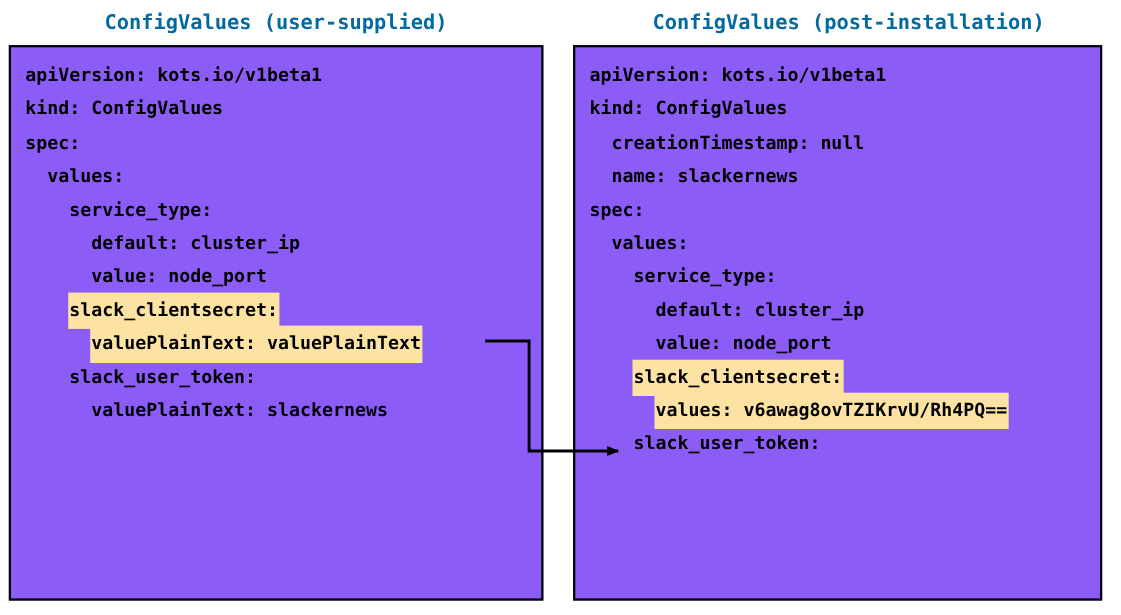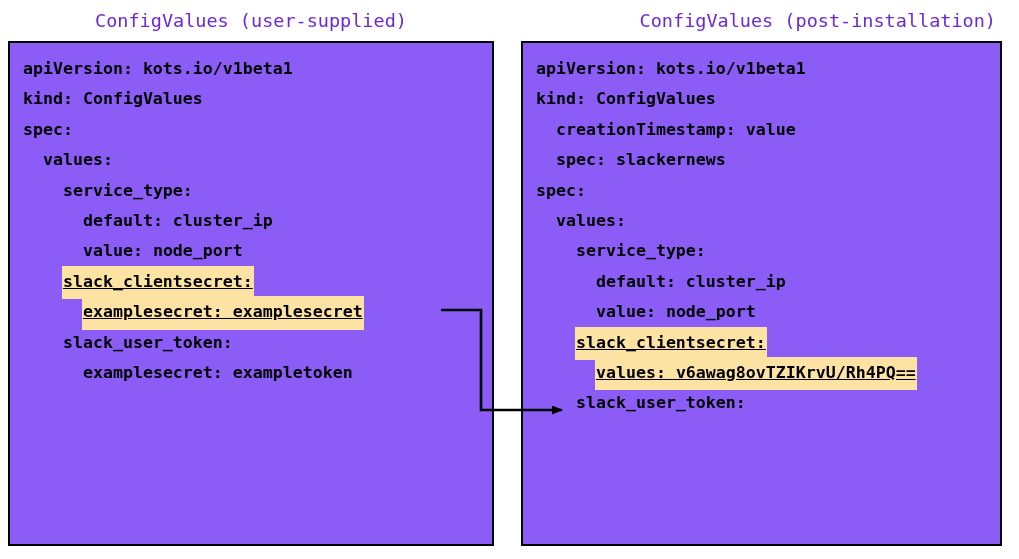--- a/index.html
+++ b/index.html
@@ -19,31 +19,31 @@
     position: absolute;
     left: 0; top: 0;
     width: 1019px;
     height: 559px;
   }
 
   
   .panel-title {
     position: absolute;
     font-family: "DejaVu Sans Mono", "Liberation Mono", monospace;
-    font-weight: normal;
+    font-weight: bold;
     font-size: 18.5px;
     letter-spacing: 0px;
-    color: #6d28d9;
+    color: #0369a1;
     white-space: nowrap;
     text-align: center;
     top: 9px;
     line-height: 24px;
   }
   #title-left  { left: 8px;   width: 486px; }
-  #title-right { left: 515px; width: 481px; text-align: right; }
+  #title-right { left: 531px; width: 481px; }
 
   
   .panel-box {
     position: absolute;
     top: 41px;
     height: 505px;
     background: #8b5cf6;
     border: 2px solid #000000;
     box-sizing: border-box;
     overflow: hidden;
@@ -69,21 +69,20 @@
     padding-left: 12px;
     box-sizing: border-box;
   }
   .code-line > .seg {
     display: inline-block;
     white-space: pre;
     padding: 1px 1px 2px 1px;
   }
   .code-line.hl > .seg {
     background: #fce2a3;
-    text-decoration: underline;
   }
 
   
   #connector {
     position: absolute;
     left: 0; top: 0;
     width: 1019px;
     height: 559px;
     pointer-events: none;
   }
@@ -98,34 +97,34 @@
   <div class="panel-box" id="box-left">
     <div class="code-body" id="code-left">
         <div class="code-line"><span class="seg">apiVersion: kots.io/v1beta1</span></div>
         <div class="code-line"><span class="seg">kind: ConfigValues</span></div>
         <div class="code-line"><span class="seg">spec:</span></div>
         <div class="code-line"><span style="white-space: pre;">  </span><span class="seg">values:</span></div>
         <div class="code-line"><span style="white-space: pre;">    </span><span class="seg">service_type:</span></div>
         <div class="code-line"><span style="white-space: pre;">      </span><span class="seg">default: cluster_ip</span></div>
         <div class="code-line"><span style="white-space: pre;">      </span><span class="seg">value: node_port</span></div>
         <div class="code-line hl"><span style="white-space: pre;">    </span><span class="seg">slack_clientsecret:</span></div>
-        <div class="code-line hl"><span style="white-space: pre;">      </span><span class="seg">examplesecret: examplesecret</span></div>
+        <div class="code-line hl"><span style="white-space: pre;">      </span><span class="seg">valuePlainText: valuePlainText</span></div>
         <div class="code-line"><span style="white-space: pre;">    </span><span class="seg">slack_user_token:</span></div>
-        <div class="code-line"><span style="white-space: pre;">      </span><span class="seg">examplesecret: exampletoken</span></div>
+        <div class="code-line"><span style="white-space: pre;">      </span><span class="seg">valuePlainText: slackernews</span></div>
       </div>
   </div>
 
   <div class="panel-title" id="title-right">ConfigValues (post-installation)</div>
 
   <div class="panel-box" id="box-right">
     <div class="code-body" id="code-right">
         <div class="code-line"><span class="seg">apiVersion: kots.io/v1beta1</span></div>
         <div class="code-line"><span class="seg">kind: ConfigValues</span></div>
-        <div class="code-line"><span style="white-space: pre;">  </span><span class="seg">creationTimestamp: value</span></div>
-        <div class="code-line"><span style="white-space: pre;">  </span><span class="seg">spec: slackernews</span></div>
+        <div class="code-line"><span style="white-space: pre;">  </span><span class="seg">creationTimestamp: null</span></div>
+        <div class="code-line"><span style="white-space: pre;">  </span><span class="seg">name: slackernews</span></div>
         <div class="code-line"><span class="seg">spec:</span></div>
         <div class="code-line"><span style="white-space: pre;">  </span><span class="seg">values:</span></div>
         <div class="code-line"><span style="white-space: pre;">    </span><span class="seg">service_type:</span></div>
         <div class="code-line"><span style="white-space: pre;">      </span><span class="seg">default: cluster_ip</span></div>
         <div class="code-line"><span style="white-space: pre;">      </span><span class="seg">value: node_port</span></div>
         <div class="code-line hl"><span style="white-space: pre;">    </span><span class="seg">slack_clientsecret:</span></div>
         <div class="code-line hl"><span style="white-space: pre;">      </span><span class="seg">values: v6awag8ovTZIKrvU/Rh4PQ==</span></div>
         <div class="code-line"><span style="white-space: pre;">    </span><span class="seg">slack_user_token:</span></div>
         <div class="code-line"><span style="white-space: pre;">      </span></div>
       </div>

